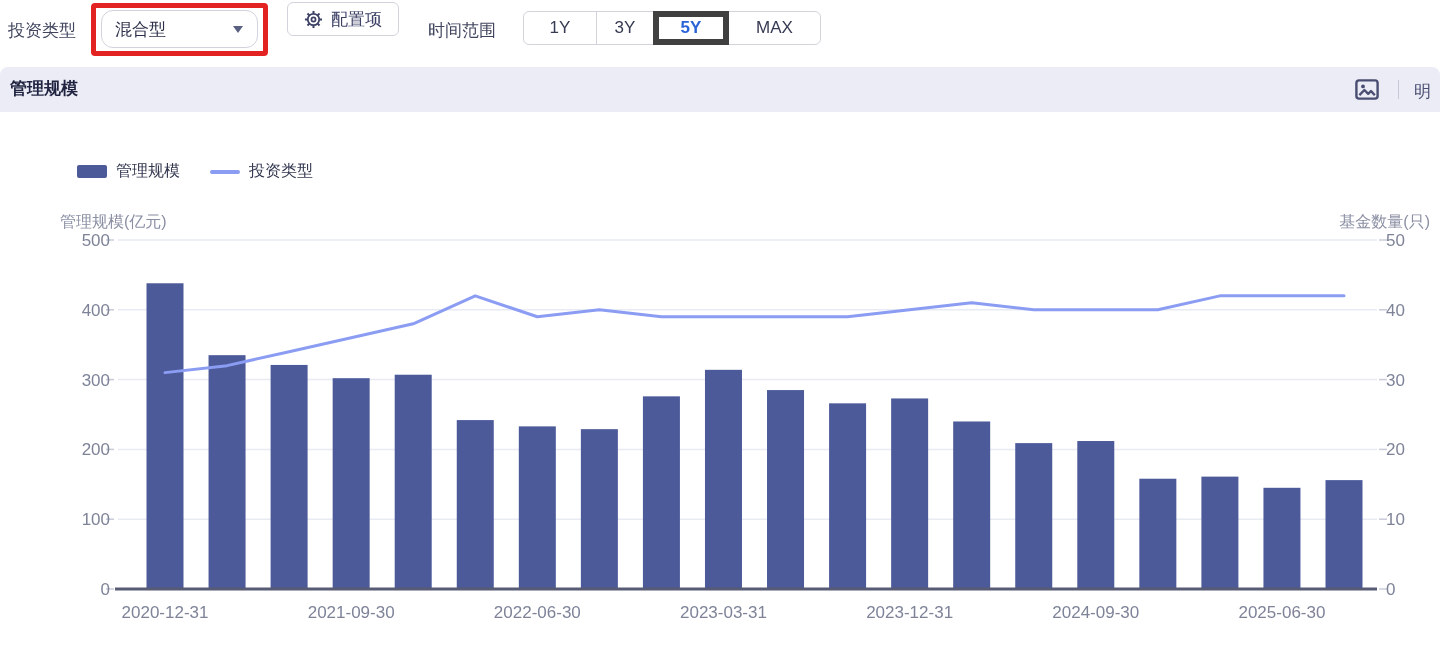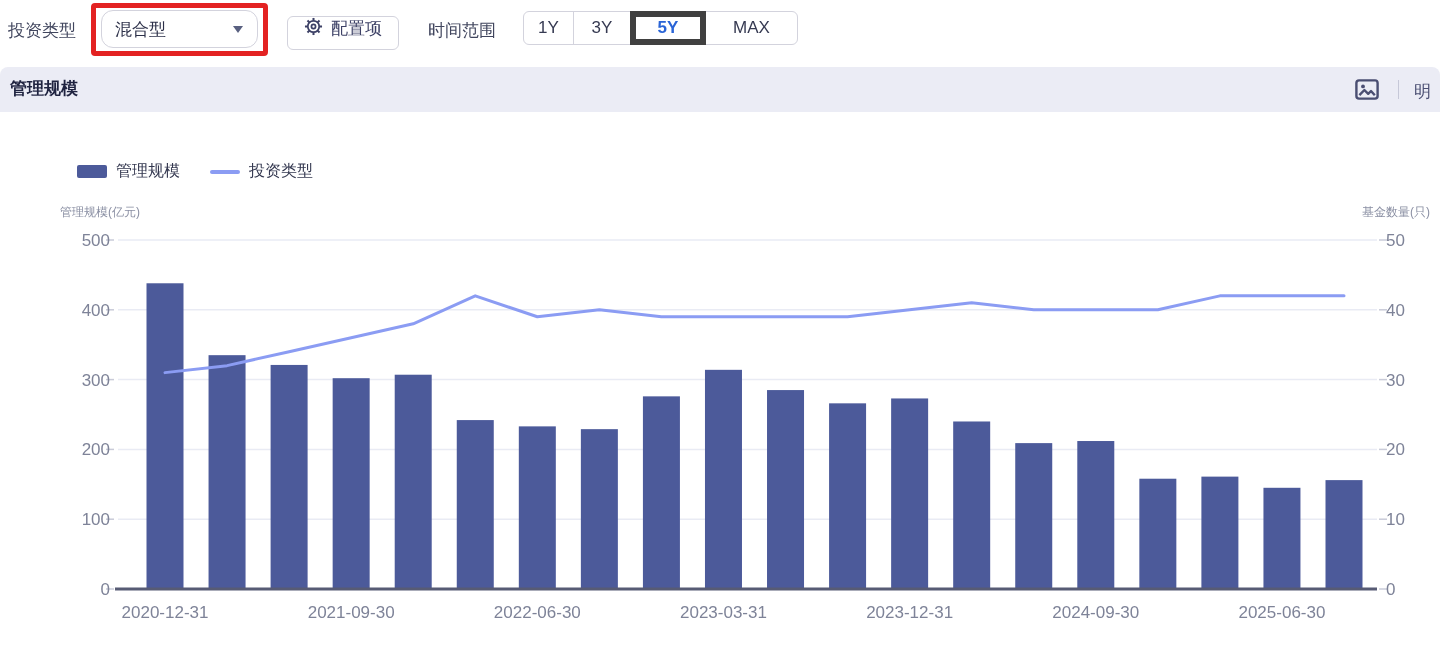--- a/index.html
+++ b/index.html
@@ -13,23 +13,23 @@
   #inv-label { left:8px; }
   #red-box { left:91px; top:3px; width:177px; height:53px;
              border:5px solid #e32222; border-radius:4px; z-index:5; pointer-events:none; }
   #type-select { left:101px; top:10px; width:157px; height:38px; background:#fff;
                  border:1px solid #d3d3dd; border-radius:12px; display:flex;
                  align-items:center; justify-content:space-between;
                  padding:0 14px 0 13px; cursor:pointer; }
   #type-select .val { font-size:17px; color:#2c3049; }
   .caret-down { width:0; height:0; border-left:5.5px solid transparent;
                 border-right:5.5px solid transparent; border-top:7px solid #596080; }
-  #config-btn { left:287px; top:16px; width:112px; height:34px; background:#fff;
+  #config-btn { left:287px; top:2px; width:112px; height:34px; background:#fff;
                 border:1px solid #d3d3dd; border-radius:6px; display:flex;
-                align-items:flex-start; justify-content:center; gap:8px; cursor:pointer; }
+                align-items:center; justify-content:center; gap:8px; cursor:pointer; }
   #config-btn span { font-size:17px; color:#3d4166; }
   #time-label { left:428px; }
   #range-group { left:523px; top:11px; display:flex; height:34px; }
   .range-btn { background:#fff; border:1px solid #d3d3dd; margin-left:-1px;
                font-size:17px; color:#363a52; display:flex; align-items:center;
                justify-content:center; cursor:pointer; position:relative; }
   .range-btn:first-child { border-radius:6px 0 0 6px; margin-left:0; }
   .range-btn:last-child { border-radius:0 6px 6px 0; }
   .range-btn.selected { border:6px solid #404040; color:#2a64d6; font-weight:bold; z-index:2; }
 
@@ -42,21 +42,21 @@
   #detail-link { left:1414px; top:80px; font-size:17px; color:#4a4e72;
                  white-space:nowrap; cursor:pointer; }
 
   
   #chart-wrap { top:112px; left:0; width:1440px; height:539px; }
   #legend { left:77px; top:49px; display:flex; align-items:center; gap:30px; }
   .lg-item { display:flex; align-items:center; gap:9px; cursor:pointer; }
   .lg-bar-chip { width:30px; height:13px; border-radius:2px; }
   .lg-line-chip { width:30px; height:4px; border-radius:2px; }
   .lg-text { font-size:16px; color:#33374f; }
-  .axis-title { top:92px; font-size:12px; color:#8a8fa3; }
+  .axis-title { top:100px; font-size:16px; color:#8a8fa3; }
   #left-axis-title { left:60px; }
   #right-axis-title { right:10px; }
   #plot-svg { left:0; top:0; }
 </style>
 </head>
 <body>
 
 <div id="stage">
 
   <div class="abs tb-label" id="inv-label">投资类型</div>
@@ -83,21 +83,21 @@
             <line x1="6.8" y1="17.2" x2="4.4" y2="19.6"></line>
         </g>
       </g>
     </svg>
     <span>配置项</span>
   </div>
 
   <div class="abs tb-label" id="time-label">时间范围</div>
 
   <div class="abs" id="range-group">
-    <div class="range-btn" style="width:51px">1Y</div>
+    <div class="range-btn" style="width:74px">1Y</div>
     <div class="range-btn" style="width:58px">3Y</div>
     <div class="range-btn selected" style="width:76px">5Y</div>
     <div class="range-btn" style="width:93px">MAX</div>
   </div>
 
   <div class="abs" id="sec-header"></div>
   <div class="abs" id="sec-title">管理规模</div>
   <svg class="abs" id="img-icon" width="24" height="21" viewBox="0 0 24 21">
     <rect x="1.4" y="1.4" width="21.2" height="18.2" rx="2.6" fill="none" stroke="#4a4e72" stroke-width="2.4"></rect>
     <circle cx="8" cy="7.4" r="1.9" fill="#4a4e72"></circle>

